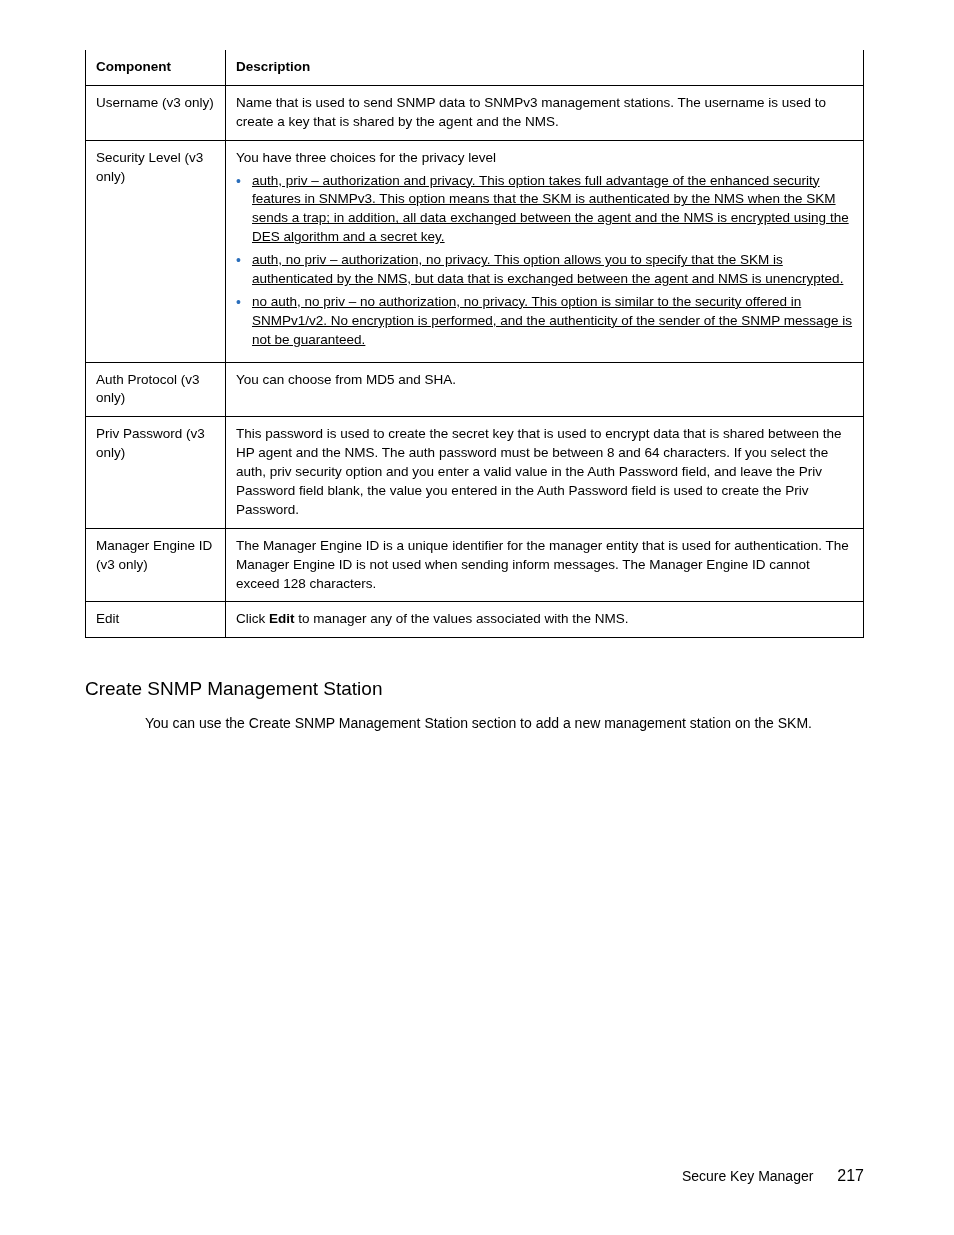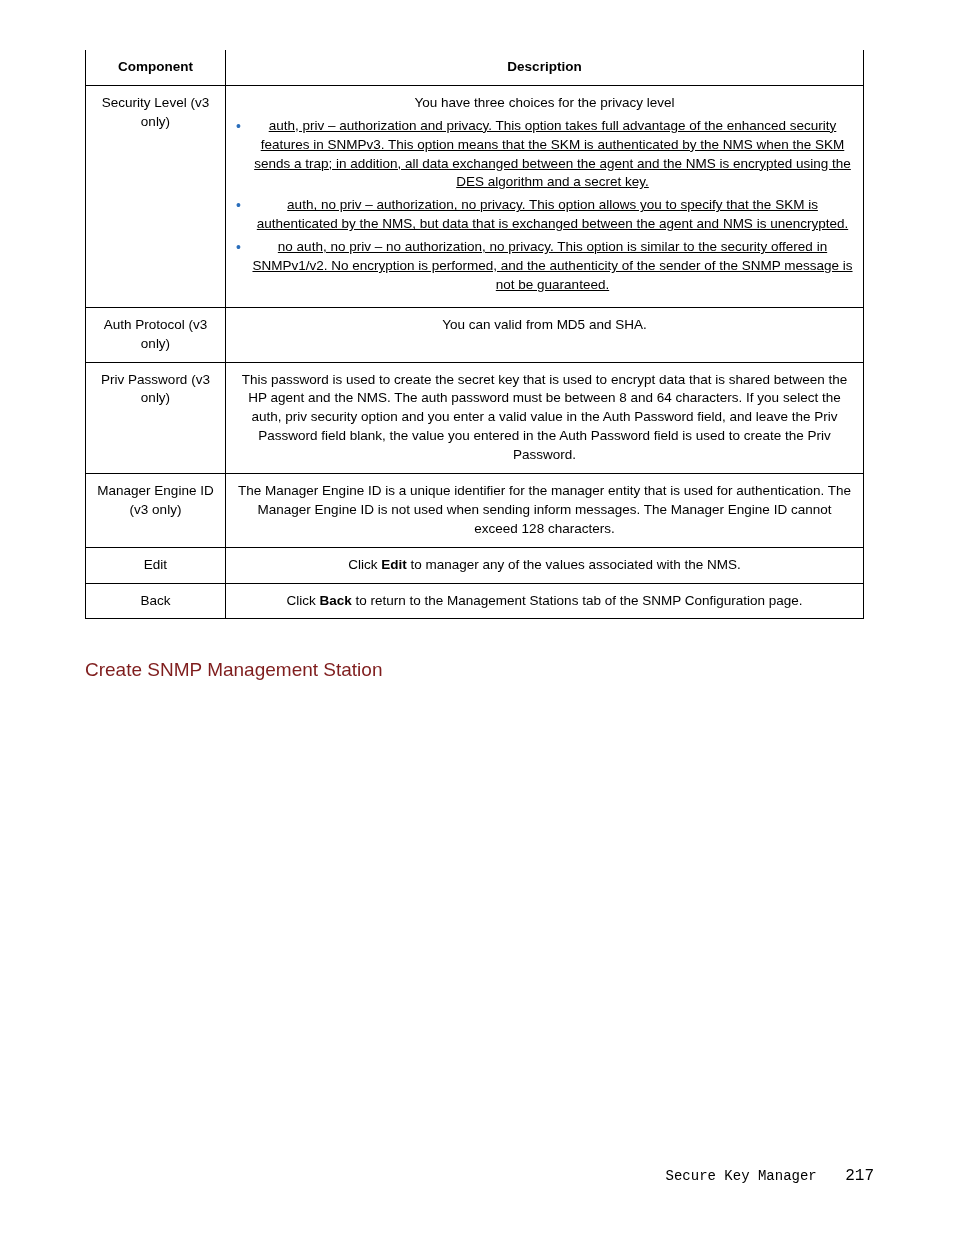--- a/index.html
+++ b/index.html
@@ -16,21 +16,21 @@
     box-sizing: border-box;
     padding: 50px 90px 50px 85px;
     position: relative;
   }
   table {
     border-collapse: collapse;
     width: 100%;
     margin-bottom: 40px;
   }
   th, td {
-    text-align: center;
+    text-align: left;
     vertical-align: top;
     padding: 8px 10px;
     font-size: 13.5px;
     line-height: 1.4;
   }
   th {
     border-left: 1.5px solid #000;
     border-right: 1.5px solid #000;
     border-bottom: 1px solid #000;
     font-weight: 700;
@@ -57,37 +57,36 @@
   }
   .bullets li::before {
     content: "•";
     position: absolute;
     left: 0;
     top: 0;
     color: #2a6ebb;
     font-size: 14px;
   }
   .section-heading {
-    color: #7f1d1d;
+    color: #000000;
     font-size: 19px;
     font-weight: 400;
     margin: 0 0 14px 0;
   }
   .body-text {
     margin: 0 0 14px 0;
     padding-left: 60px;
     font-size: 14px;
     line-height: 1.4;
   }
   .footer {
     position: absolute;
     bottom: 50px;
-    right: 80px;
+    right: 90px;
     font-size: 14px;
-    font-family: Liberation Mono, monospace;
   }
   .footer .pn {
     margin-left: 20px;
     font-size: 16px;
   }
   .bold { font-weight: 700; }
 </style>
 </head>
 <body>
 
@@ -99,53 +98,54 @@
         <col>
       </colgroup>
     <thead>
       <tr>
         <th>Component</th>
         <th>Description</th>
       </tr>
     </thead>
     <tbody>
       <tr>
+        <td>Username (v3 only)</td>
+        <td>Name that is used to send SNMP data to SNMPv3 management stations. The username is used to create a key that is shared by the agent and the NMS.</td>
+      </tr>
+      <tr>
         <td>Security Level (v3 only)</td>
         <td>
           <span>You have three choices for the privacy level</span>
           <ul class="bullets">
             <li>auth, priv – authorization and privacy. This option takes full advantage of the enhanced security features in SNMPv3. This option means that the SKM is authenticated by the NMS when the SKM sends a trap; in addition, all data exchanged between the agent and the NMS is encrypted using the DES algorithm and a secret key.</li>
             <li>auth, no priv – authorization, no privacy. This option allows you to specify that the SKM is authenticated by the NMS, but data that is exchanged between the agent and NMS is unencrypted.</li>
             <li>no auth, no priv – no authorization, no privacy. This option is similar to the security offered in SNMPv1/v2. No encryption is performed, and the authenticity of the sender of the SNMP message is not be guaranteed.</li>
           </ul>
         </td>
       </tr>
       <tr>
         <td>Auth Protocol (v3 only)</td>
-        <td>You can valid from MD5 and SHA.</td>
+        <td>You can choose from MD5 and SHA.</td>
       </tr>
       <tr>
         <td>Priv Password (v3 only)</td>
         <td>This password is used to create the secret key that is used to encrypt data that is shared between the HP agent and the NMS. The auth password must be between 8 and 64 characters. If you select the auth, priv security option and you enter a valid value in the Auth Password field, and leave the Priv Password field blank, the value you entered in the Auth Password field is used to create the Priv Password.</td>
       </tr>
       <tr>
         <td>Manager Engine ID (v3 only)</td>
         <td>The Manager Engine ID is a unique identifier for the manager entity that is used for authentication. The Manager Engine ID is not used when sending inform messages. The Manager Engine ID cannot exceed 128 characters.</td>
       </tr>
       <tr>
         <td>Edit</td>
         <td><span>Click </span><span class="bold">Edit</span><span> to manager any of the values associated with the NMS.</span></td>
       </tr>
-      <tr>
-        <td>Back</td>
-        <td><span>Click </span><span class="bold">Back</span><span> to return to the Management Stations tab of the SNMP Configuration page.</span></td>
-      </tr>
     </tbody>
   </table>
 
   <h2 class="section-heading">Create SNMP Management Station</h2>
+  <p class="body-text">You can use the Create SNMP Management Station section to add a new management station on the SKM.</p>
 
   <div class="footer">
     <span>Secure Key Manager</span>
     <span class="pn">217</span>
   </div>
 
 </div>
 
 </body></html>

